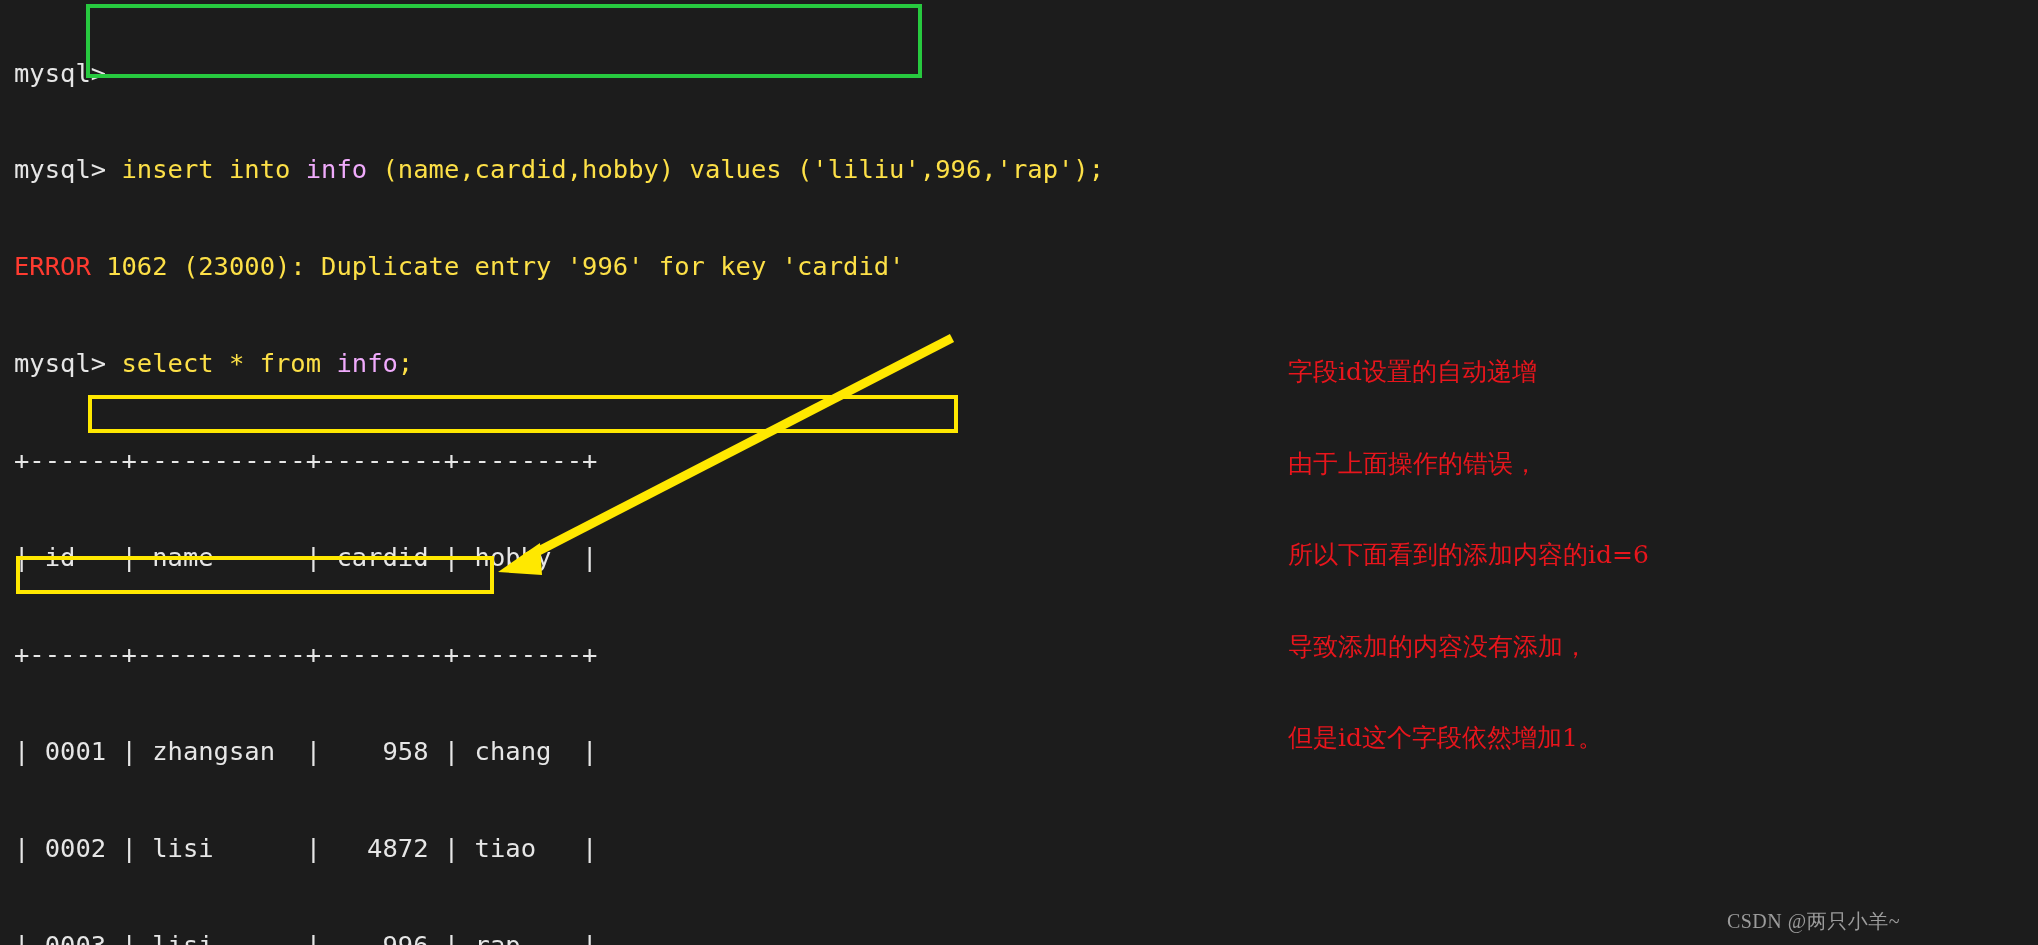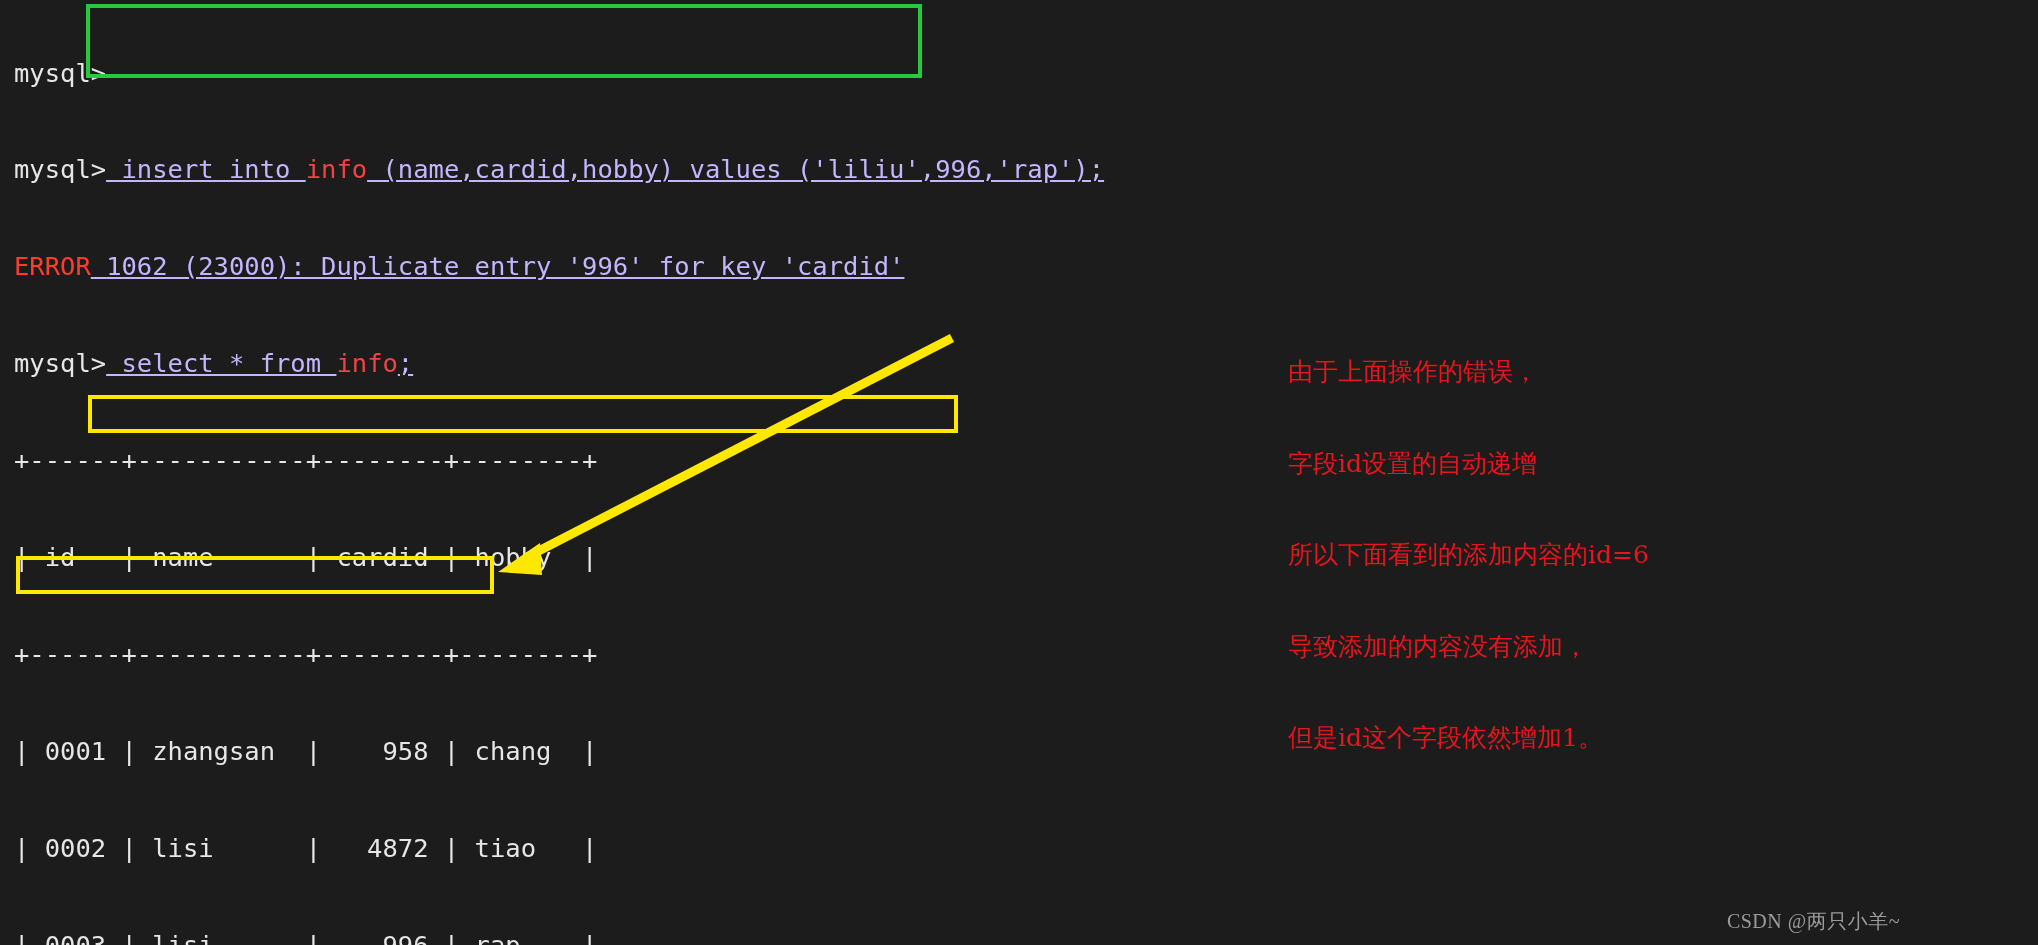--- a/index.html
+++ b/index.html
@@ -31,23 +31,23 @@
     top: -8px;
     font-size: 25.5px;
     line-height: 32.3px;
     color: #e6e6e6;
     white-space: pre;
     letter-spacing: 0px;
     font-family: "DejaVu Sans Mono", "Liberation Mono", monospace;
   }
   .line { height: 32.3px; }
   .tok-prompt  { color: #e6e6e6; }
-  .tok-tbl     { color: #ef4444; }
+  .tok-tbl     { color: #f0abfc; }
   .tok-err     { color: #ff3b30; }
-  .tok-plain   { color: #c4b5fd; text-decoration: underline; }
+  .tok-plain   { color: #fde047; }
 
   
   .anno-box {
     position: absolute;
     box-sizing: border-box;
     pointer-events: none;
   }
   .box-green {
     border: 4px solid #27c93f;
   }
@@ -135,22 +135,22 @@
   <div class="anno-box box-yellow" style="left:88px; top:395px; width:870px; height:38px;"></div>
 
   <div class="anno-box box-yellow-thin" style="left:16px; top:556px; width:478px; height:38px;"></div>
 
   <svg id="arrow-svg" viewBox="0 0 2038 945">
     <line x1="952" y1="338" x2="525" y2="558" stroke="#ffe800" stroke-width="9"></line>
     <polygon points="498,572 540,543 542,575" fill="#ffe800"></polygon>
   </svg>
 
   <div id="annotation">
+    <div class="aline">字段id设置的自动递增</div>
     <div class="aline">由于上面操作的错误，</div>
-    <div class="aline">字段id设置的自动递增</div>
     <div class="aline">所以下面看到的添加内容的id=6</div>
     <div class="aline">导致添加的内容没有添加，</div>
     <div class="aline">但是id这个字段依然增加1。</div>
   </div>
 
   <div id="watermark">CSDN @两只小羊~</div>
 
 </div>
 
 </body></html>

